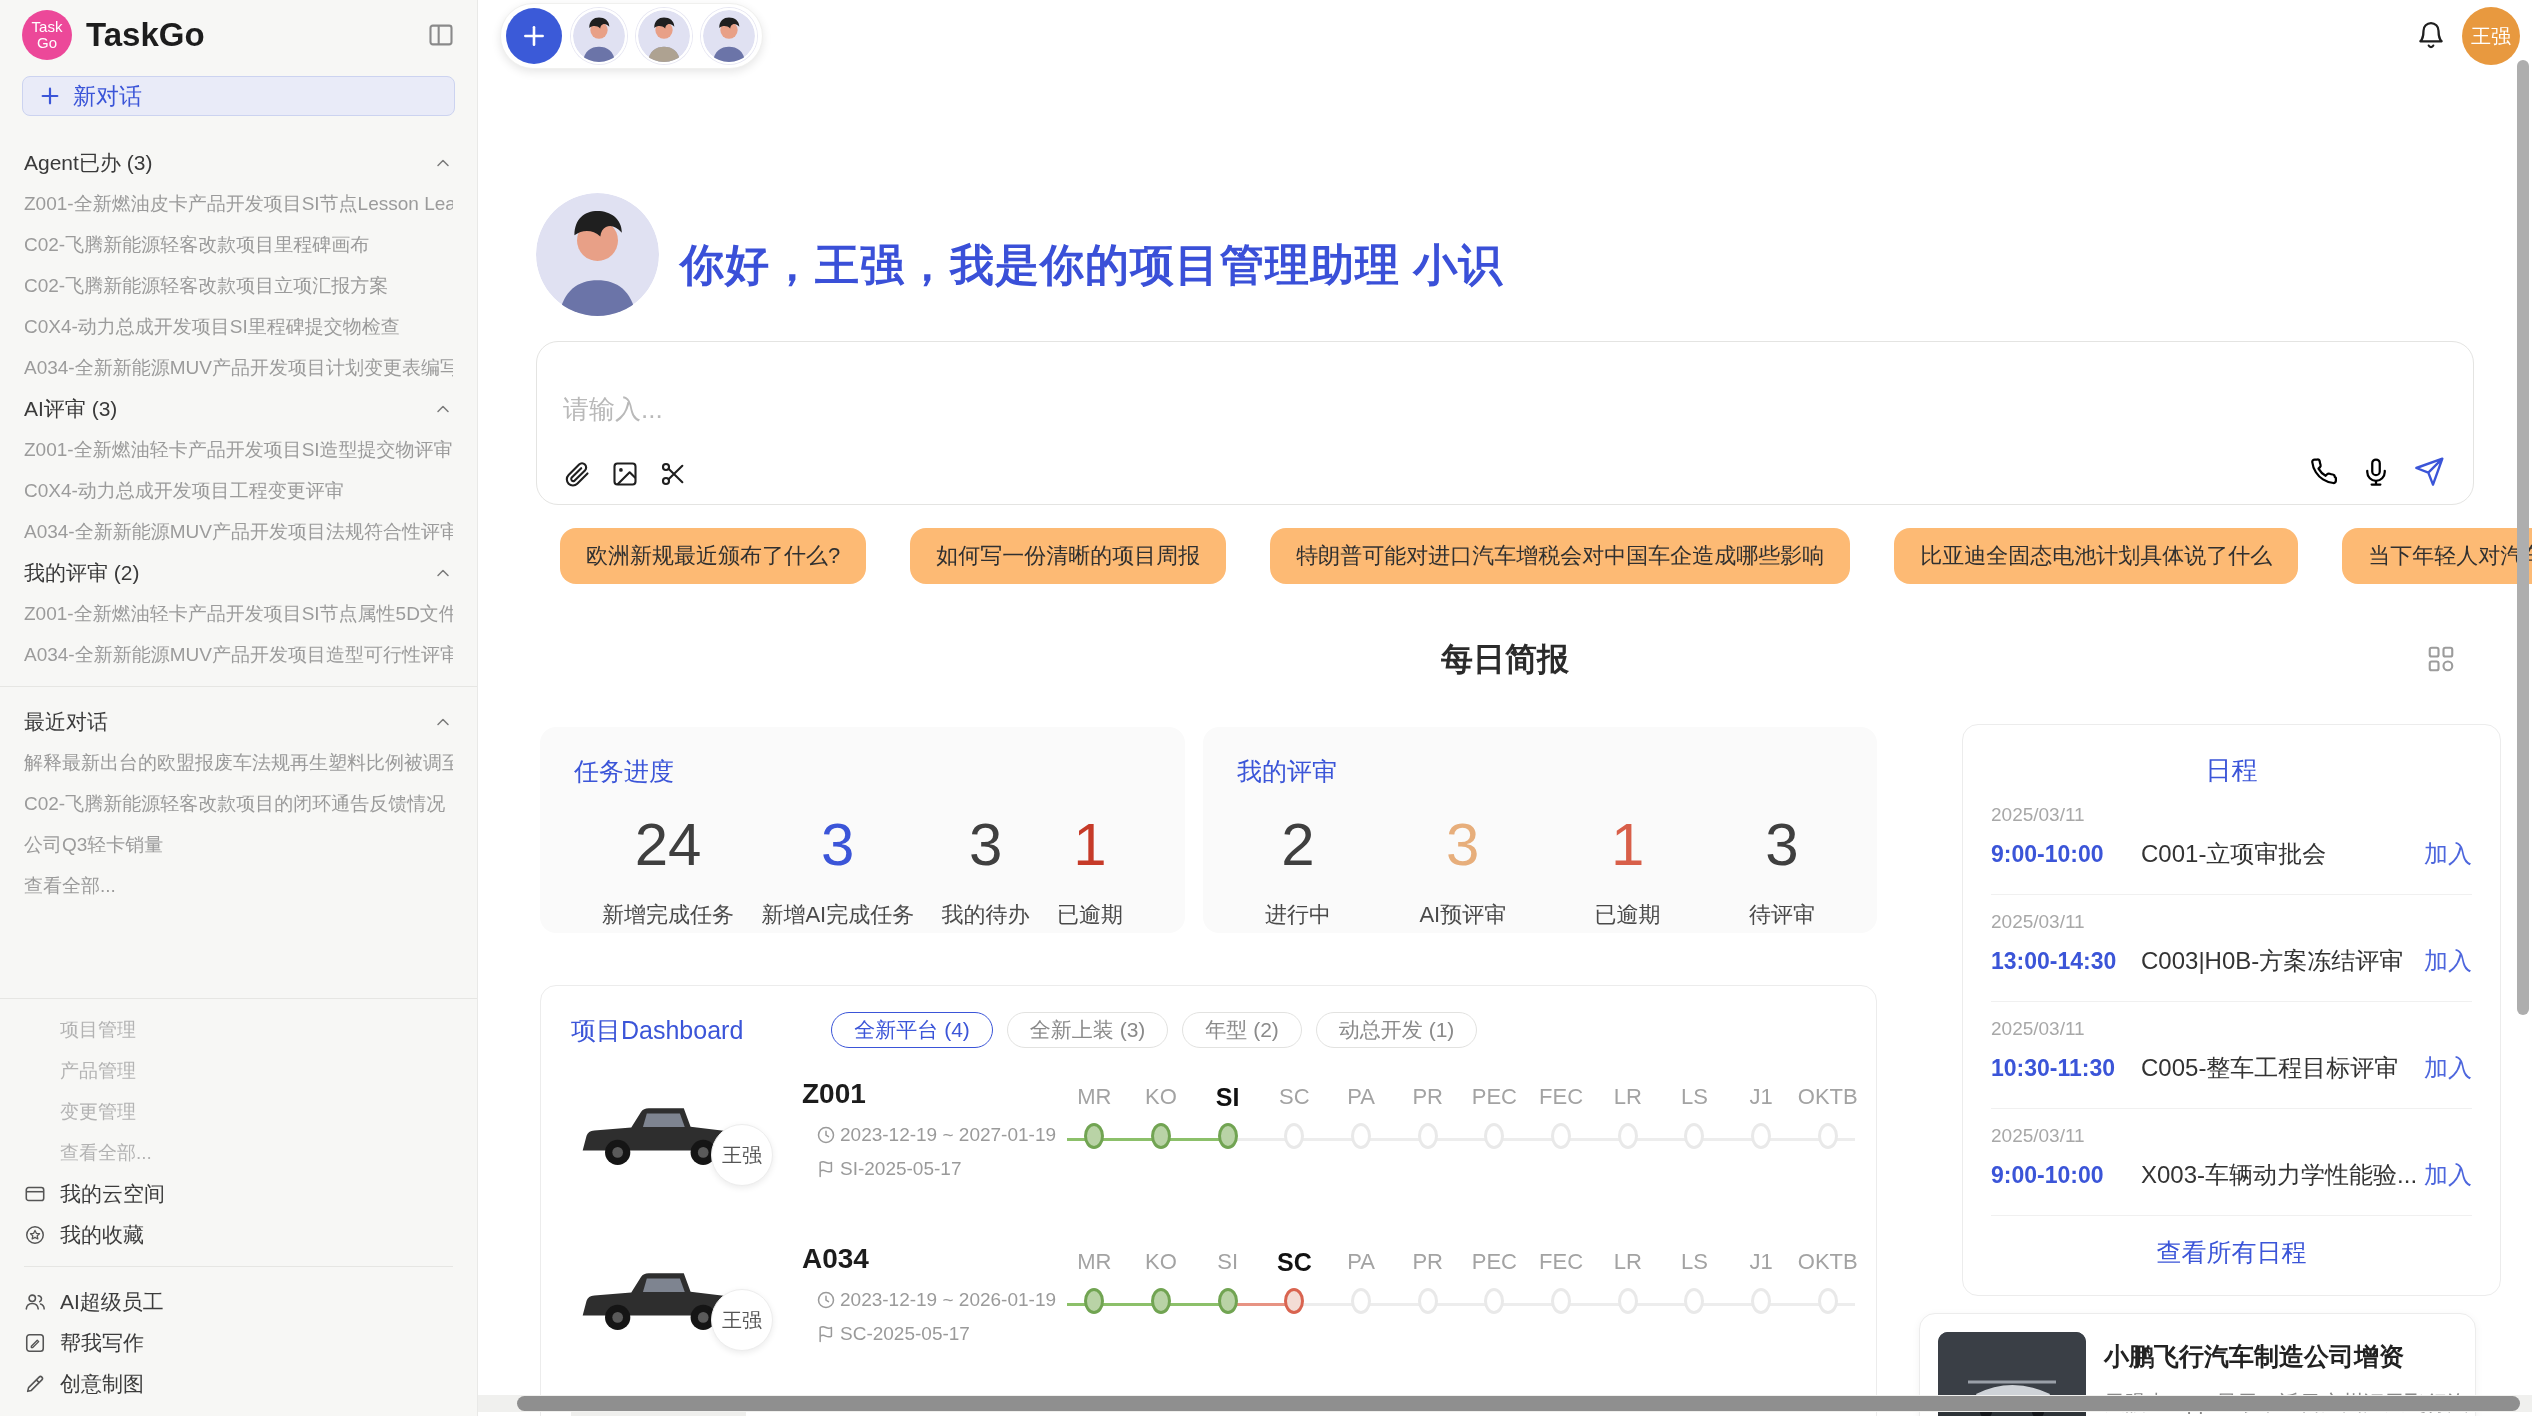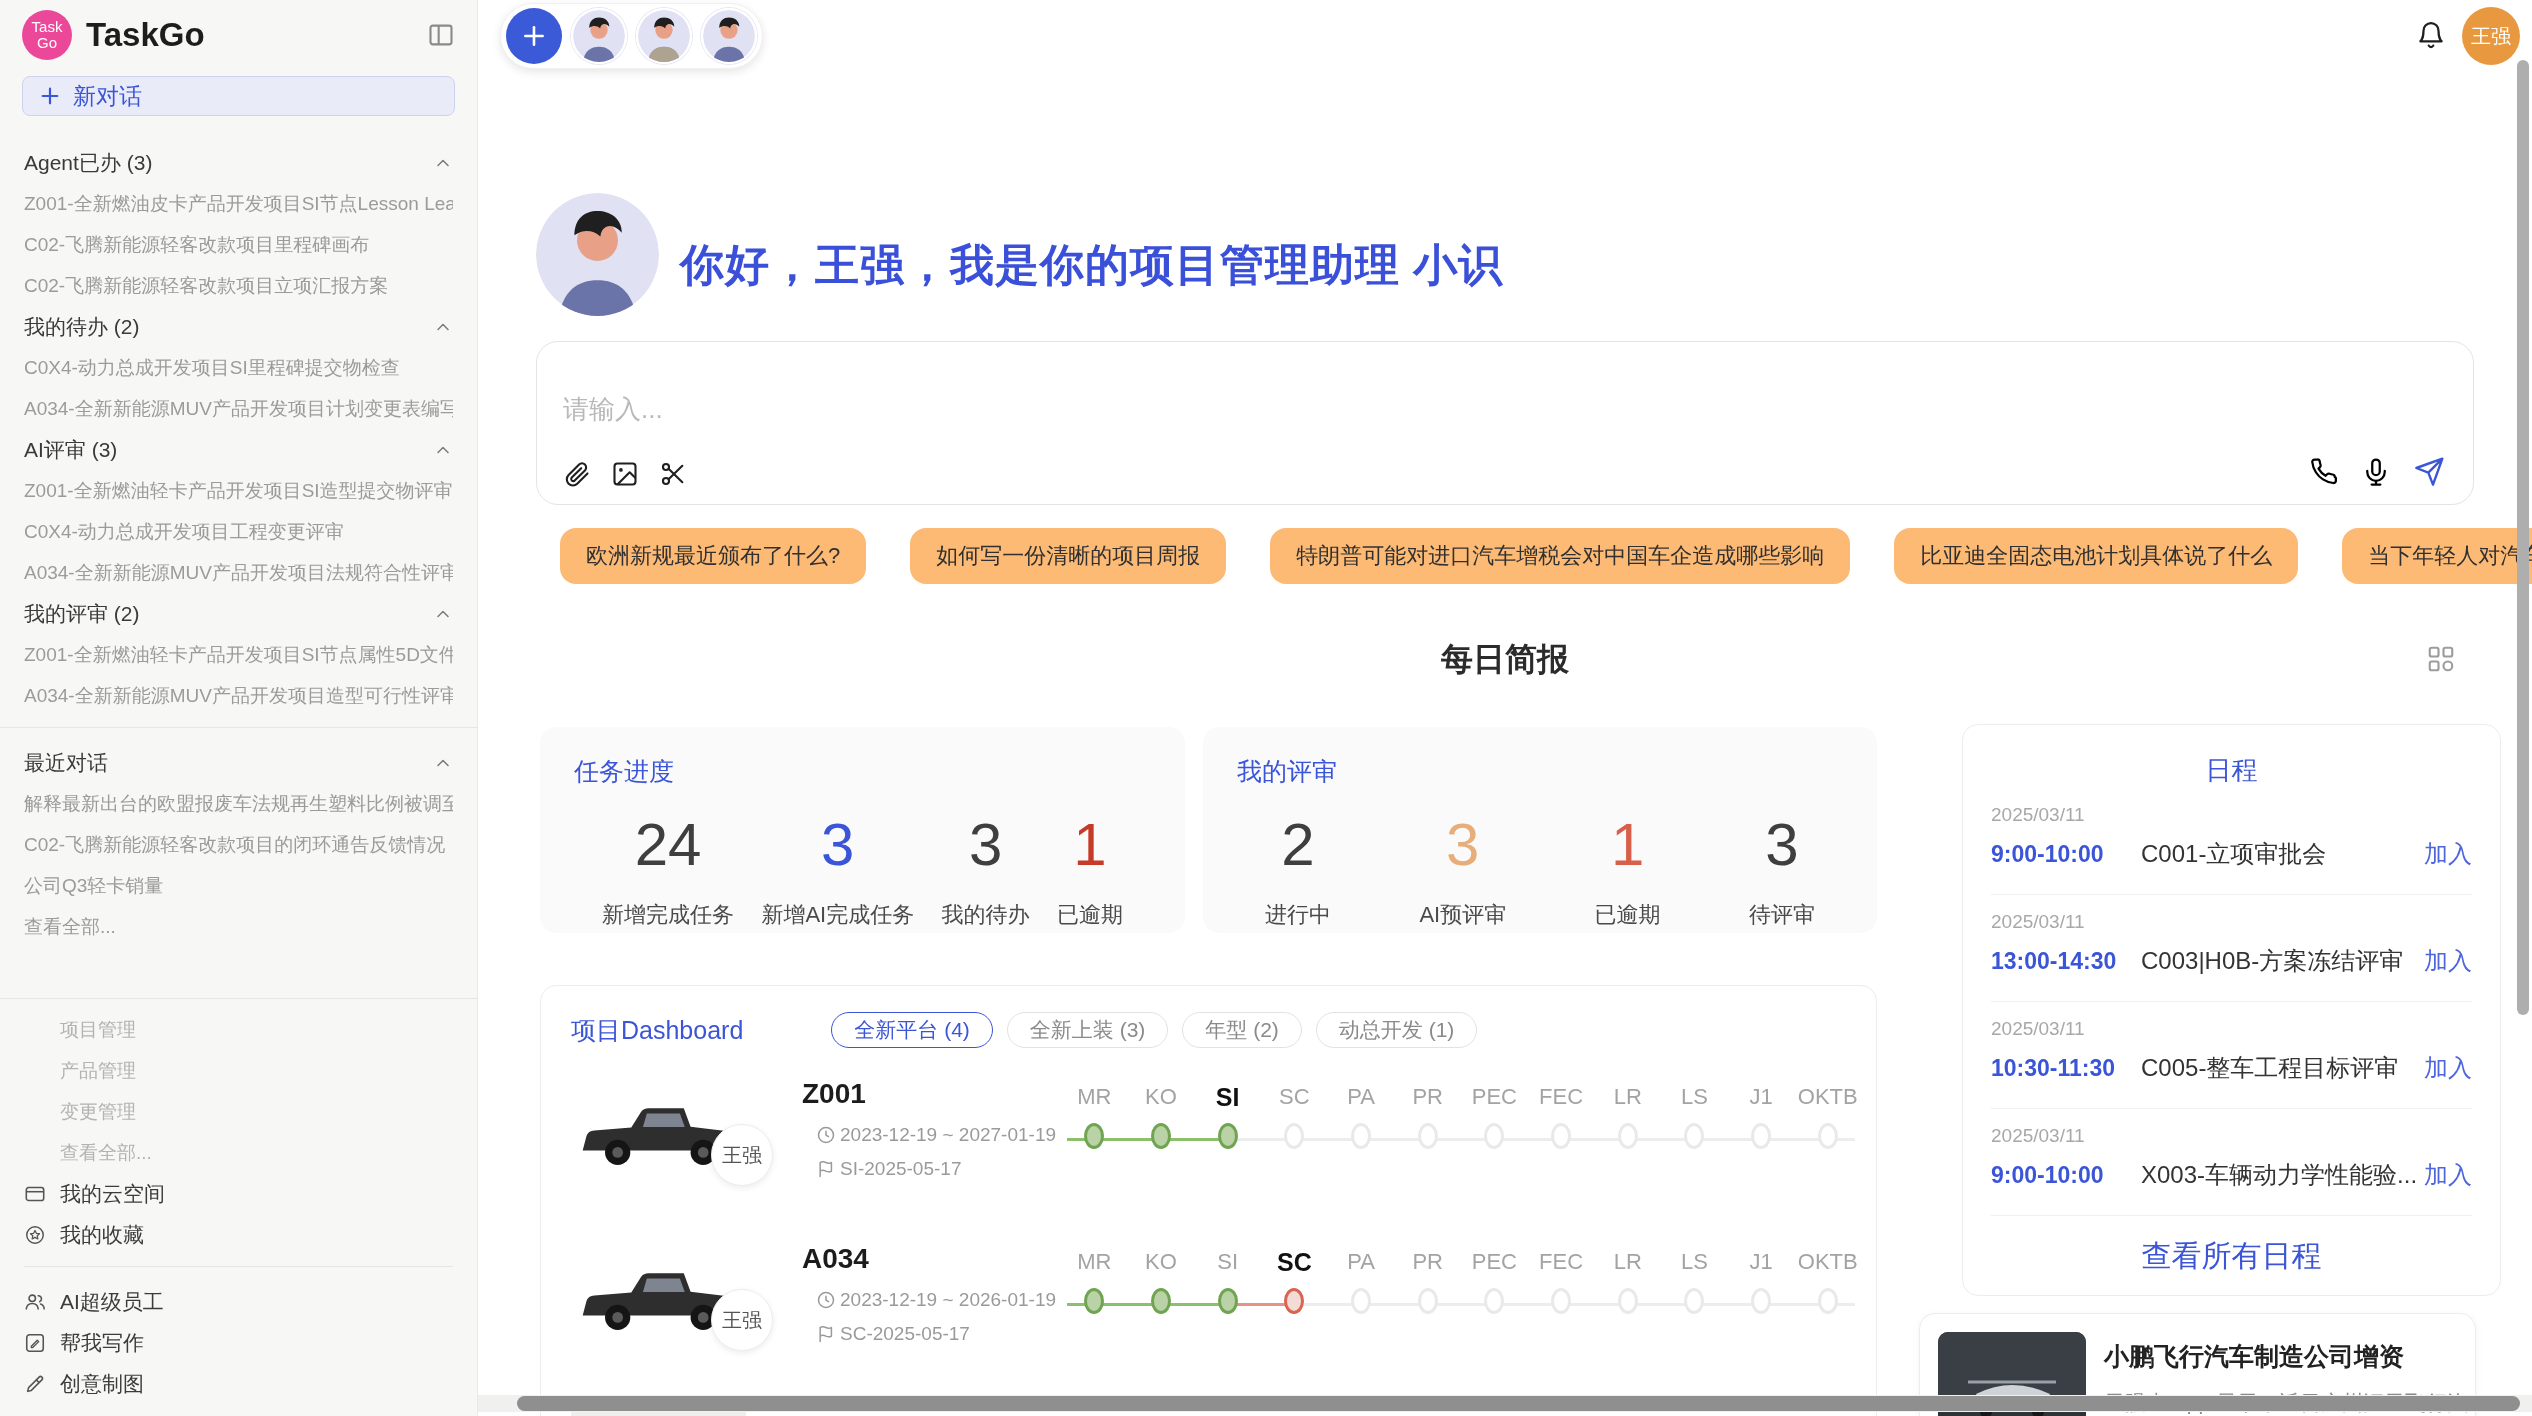--- a/index.html
+++ b/index.html
@@ -86,21 +86,21 @@
   .sched-card { position:absolute; left:1484px; top:724px; width:539px; height:572px; background:#fff;
                 border:1px solid #ececec; border-radius:16px; padding:24px 28px 0; }
   .sched-title { text-align:center; font-size:26px; color:#3b55d8; margin-top:4px; }
   .sched-item { padding:16px 0 24px; border-bottom:1px solid #f0f0f0; }
   .sched-item:last-of-type { border-bottom:1px solid #f0f0f0; }
   .sched-date { font-size:19px; color:#a8a8a8; }
   .sched-row { display:flex; align-items:center; margin-top:12px; }
   .sched-time { width:150px; font-size:23px; font-weight:700; color:#3b55d8; }
   .sched-name { flex:1; font-size:24px; color:#333; }
   .sched-join { font-size:24px; color:#4d66dd; cursor:pointer; }
-  .sched-viewall { text-align:center; font-size:30px; color:#3b55d8; margin-top:20px; cursor:pointer; }
+  .sched-viewall { text-align:center; font-size:25px; color:#3b55d8; margin-top:20px; cursor:pointer; }
 
   
   .dash-card { position:absolute; left:62px; top:985px; width:1337px; height:500px; background:#fff;
                border:1px solid #ececec; border-radius:16px; overflow:hidden; }
   .dash-head { position:absolute; left:30px; top:26px; right:30px; display:flex; align-items:center; }
   .dash-title { font-size:25px; color:#3b55d8; font-weight:500; }
   .dash-tabs { display:flex; gap:14px; margin-left:88px; }
   .tab-pill { height:36px; line-height:34px; padding:0 22px; border-radius:18px; border:1px solid #e2e2e0;
               color:#8a8a8a; font-size:21px; background:#fff; cursor:pointer; white-space:nowrap; }
   .tab-pill.active { border:1.5px solid #3b55d8; color:#3b55d8; }
@@ -273,26 +273,20 @@
       <div class="sb-row sb-head">
         <span>Agent已办 (3)</span>
         <svg class="chev" width="20" height="20" viewBox="0 0 24 24">
             <use href="#i-chev-up"></use>
           </svg>
       </div>
       <div class="sb-row sb-item">Z001-全新燃油皮卡产品开发项目SI节点Lesson Learn报告</div>
       <div class="sb-row sb-item">C02-飞腾新能源轻客改款项目里程碑画布</div>
       <div class="sb-row sb-item">C02-飞腾新能源轻客改款项目立项汇报方案</div>
 
-      <div class="sb-row sb-head">
-        <span>我的待办 (2)</span>
-        <svg class="chev" width="20" height="20" viewBox="0 0 24 24">
-            <use href="#i-chev-up"></use>
-          </svg>
-      </div>
       <div class="sb-row sb-item">C0X4-动力总成开发项目SI里程碑提交物检查</div>
       <div class="sb-row sb-item">A034-全新新能源MUV产品开发项目计划变更表编写</div>
 
       <div class="sb-row sb-head">
         <span>AI评审 (3)</span>
         <svg class="chev" width="20" height="20" viewBox="0 0 24 24">
             <use href="#i-chev-up"></use>
           </svg>
       </div>
       <div class="sb-row sb-item">Z001-全新燃油轻卡产品开发项目SI造型提交物评审</div>

